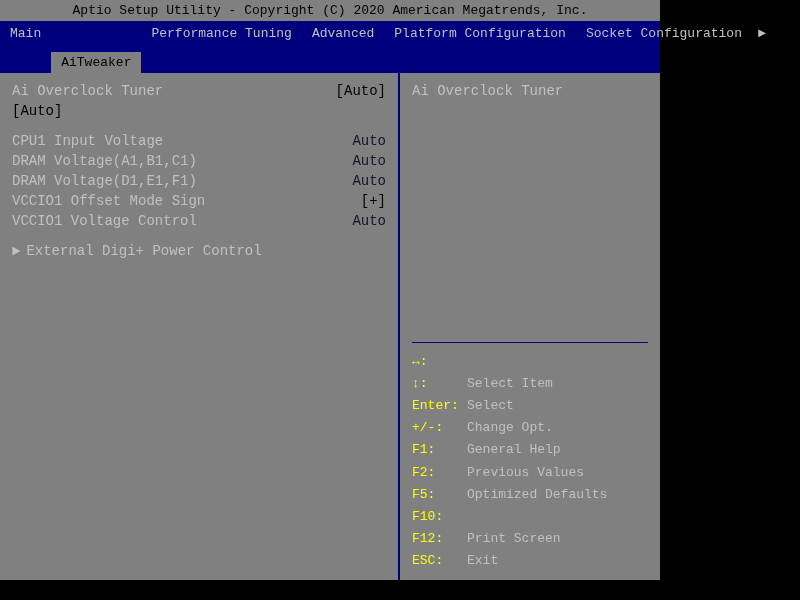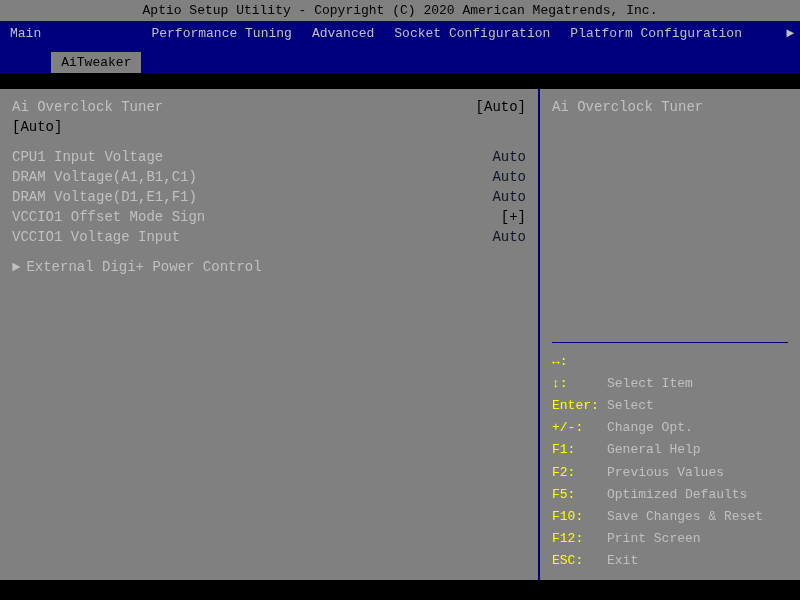--- a/index.html
+++ b/index.html
@@ -11,21 +11,21 @@
     body {
       width: 800px;
       height: 600px;
       background: #000;
       font-family: 'Courier New', Courier, monospace;
       font-size: 14px;
       overflow: hidden;
     }
 
     #app {
-      width: 800px;
+      width: 660px;
       height: 600px;
       display: flex;
       flex-direction: column;
       background: #000;
     }
 
     
     #title-bar {
       background: #808080;
       color: #000;
@@ -67,21 +67,20 @@
       margin-left: auto;
     }
 
     
     #main-content {
       display: flex;
       flex-direction: row;
       flex: 1;
       background: #808080;
       overflow: hidden;
-      margin-top: 16px;
     }
 
     
     #left-panel {
       flex: 1;
       padding: 8px 12px;
       display: flex;
       flex-direction: column;
       gap: 0;
       border-right: 2px solid #00007f;
@@ -180,22 +179,22 @@
   <div id="title-bar">
     <span>Aptio Setup Utility - Copyright (C) 2020 American Megatrends, Inc.</span>
   </div>
 
   <div id="menu-bar">
 
     <div class="menu-item">Main</div>
       <div class="menu-item active">AiTweaker</div>
       <div class="menu-item">Performance Tuning</div>
       <div class="menu-item">Advanced</div>
+      <div class="menu-item">Platform Configuration</div>
       <div class="menu-item">Socket Configuration</div>
-      <div class="menu-item">Platform Configuration</div>
       <span class="menu-more">►</span>
   </div>
 
   <div id="main-content">
 
     <div id="left-panel">
 
     <div class="setting-row">
           <span class="setting-label">Ai Overclock Tuner</span>
           <span class="setting-value bracket">[Auto]</span>
@@ -214,21 +213,21 @@
         </div>
         <div class="setting-row">
           <span class="setting-label">DRAM Voltage(D1,E1,F1)</span>
           <span class="setting-value">Auto</span>
         </div>
         <div class="setting-row">
           <span class="setting-label">VCCIO1 Offset Mode Sign</span>
           <span class="setting-value bracket">[+]</span>
         </div>
         <div class="setting-row">
-          <span class="setting-label">VCCIO1 Voltage Input</span>
+          <span class="setting-label">VCCIO1 Voltage Control</span>
           <span class="setting-value">Auto</span>
         </div>
         <div class="submenu-item">
           <span class="submenu-arrow">►</span>
           <span>External Digi+ Power Control</span>
         </div>
       </div>
 
     <div id="right-panel">
       <div id="help-text">
@@ -258,21 +257,20 @@
           <div class="key-line">
             <span class="key-label">F2:</span>
             <span class="key-desc"> Previous Values</span>
           </div>
           <div class="key-line">
             <span class="key-label">F5:</span>
             <span class="key-desc"> Optimized Defaults</span>
           </div>
           <div class="key-line">
             <span class="key-label">F10:</span>
-            <span class="key-desc"> Save Changes &amp; Reset</span>
           </div>
           <div class="key-line">
             <span class="key-label">F12:</span>
             <span class="key-desc"> Print Screen</span>
           </div>
           <div class="key-line">
             <span class="key-label">ESC:</span>
             <span class="key-desc"> Exit</span>
           </div>
         </div>

